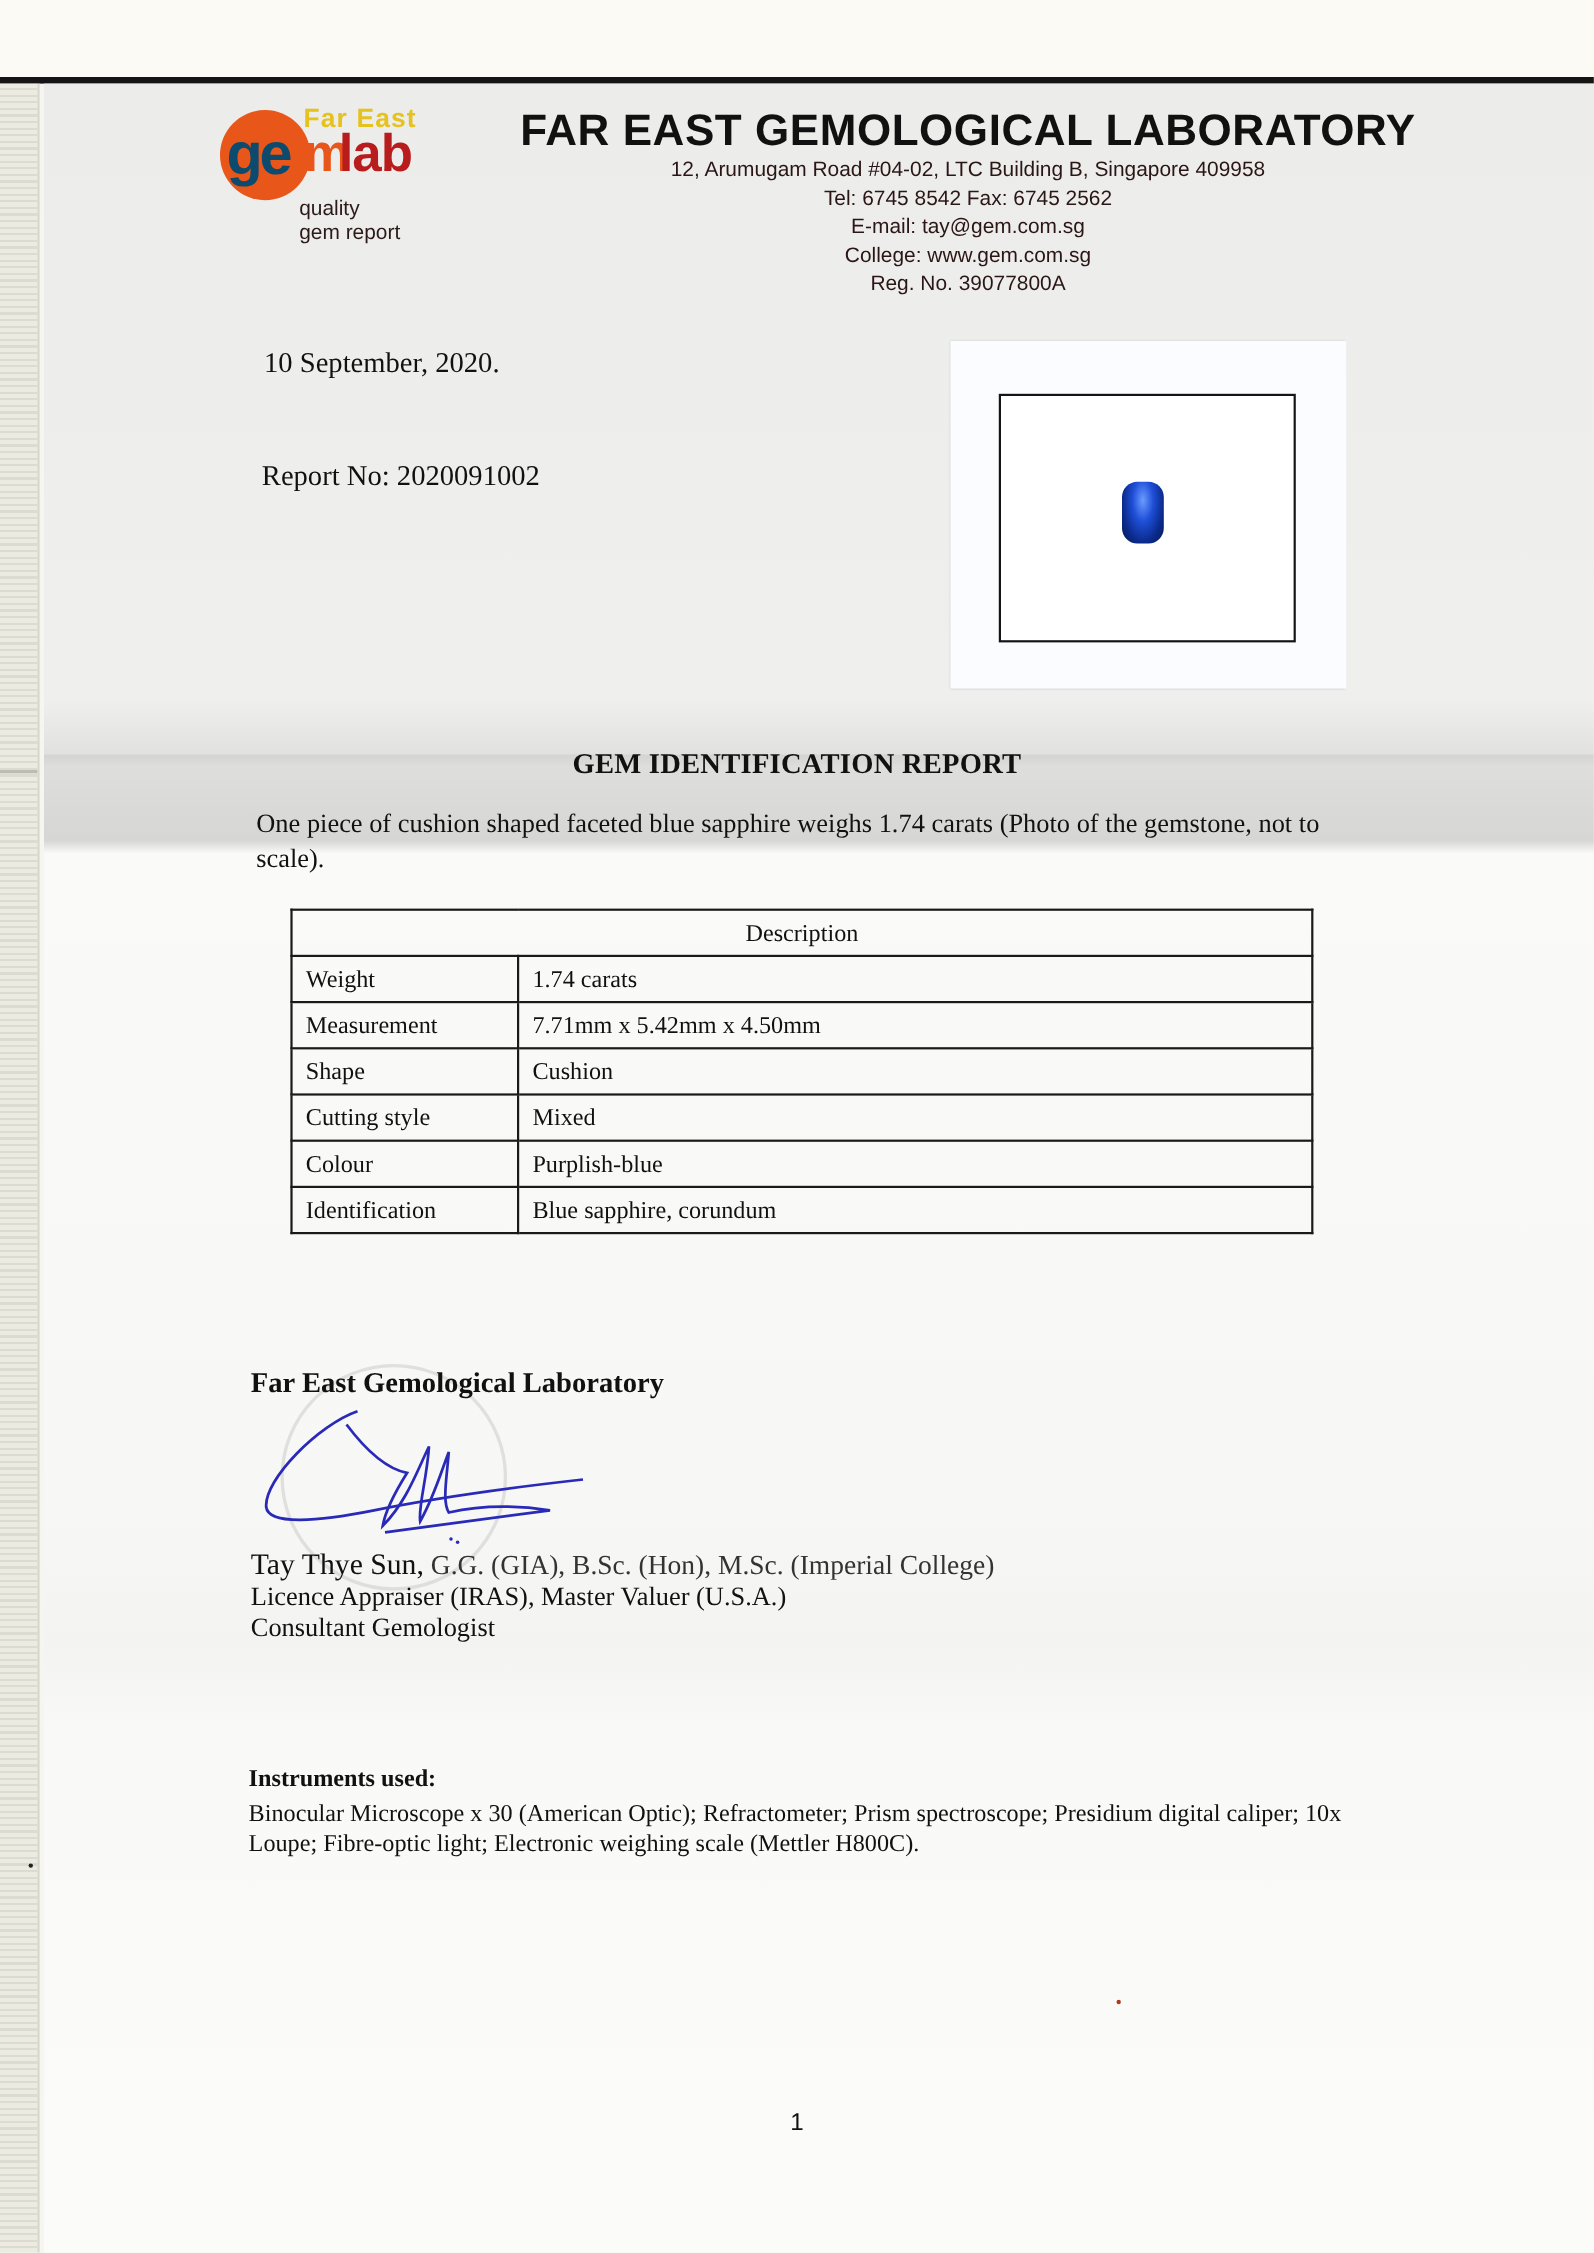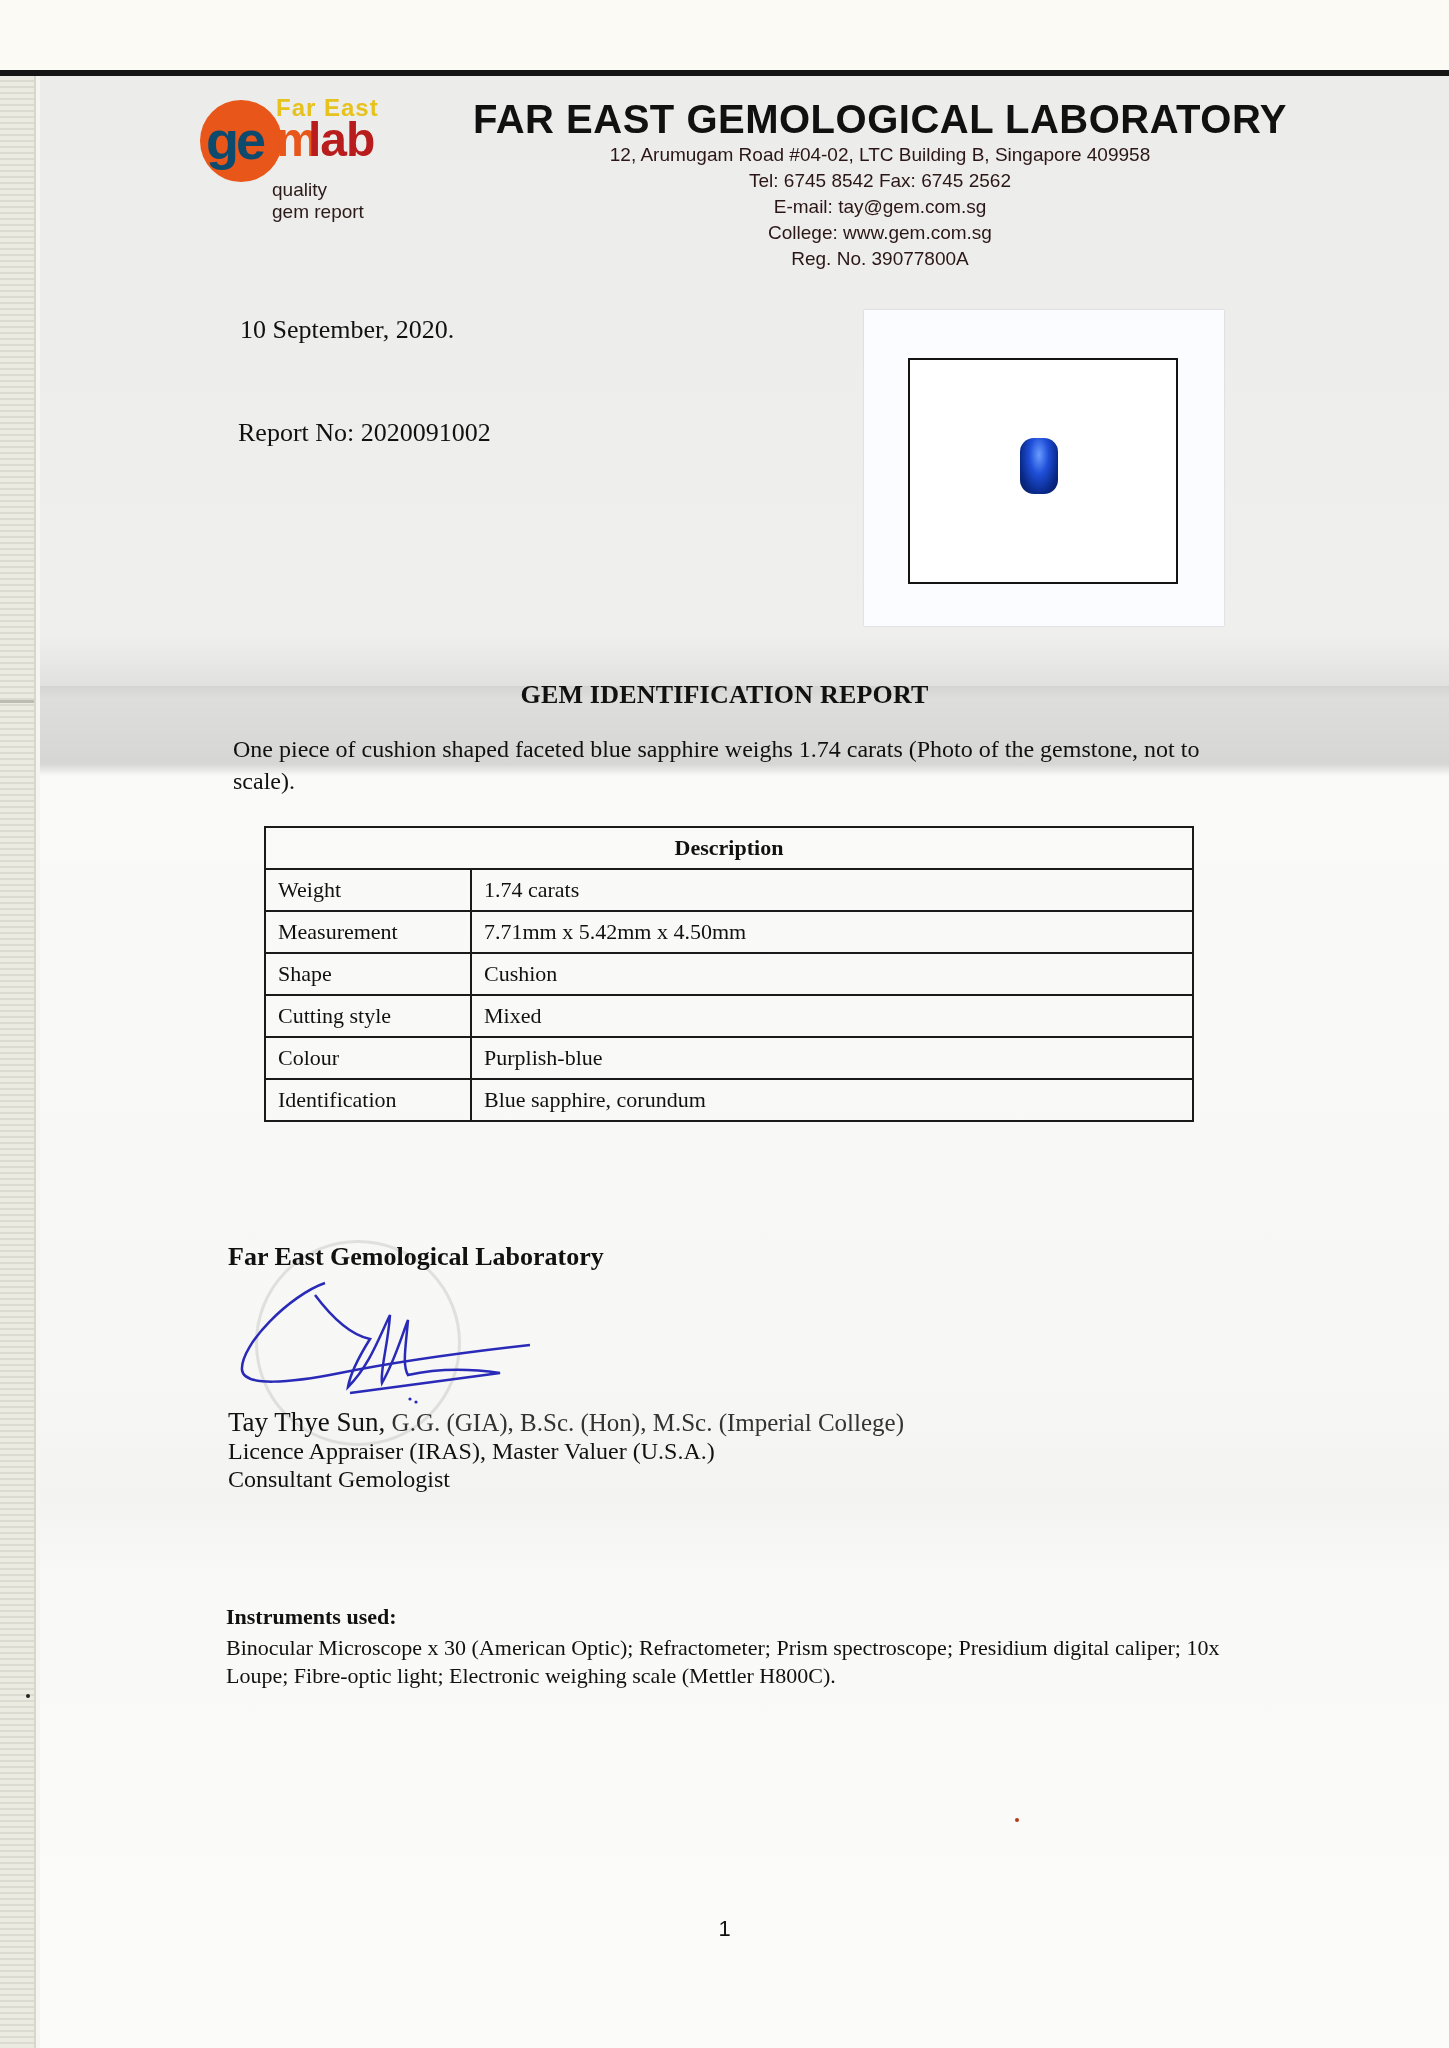--- a/index.html
+++ b/index.html
@@ -41,21 +41,21 @@
   .photo-frame { position:absolute; left:44px; top:48px; width:266px; height:222px; border:2px solid #141414; background:#fff; }
   .gem { position:absolute; left:110px; top:78px; width:38px; height:56px; border-radius:14px;
     background:radial-gradient(ellipse at 50% 30%,#6a9bff 0%,#1f4fd8 35%,#0a2a8a 70%,#071a55 100%); }
 
   .report-title { position:absolute; left:0; width:1449px; top:680px; text-align:center; font-size:26px; font-weight:bold; letter-spacing:0.2px; }
   .intro { position:absolute; left:233px; top:733px; width:1030px; font-size:24px; line-height:32px; }
 
   
   .desc-table { position:absolute; left:264px; top:826px; width:930px; border-collapse:collapse; font-size:22px; }
   .desc-table td, .desc-table th { border:2px solid #1a1a1a; height:40px; padding:0 12px; }
-  .desc-table th { font-weight:bold; text-align:center; }
+  .desc-table th { font-weight:normal; text-align:center; }
   .desc-table td.k { width:180px; }
 
   .sig-lab { position:absolute; left:228px; top:1242px; font-size:26px; font-weight:bold; }
   .seal { position:absolute; left:255px; top:1240px; width:200px; height:200px; border-radius:50%; border:3px solid rgba(200,200,200,0.5); }
   .signature { position:absolute; left:230px; top:1275px; width:320px; height:130px; }
   .signer { position:absolute; left:228px; top:1408px; font-size:24px; line-height:28px; }
   .signer .name { font-size:27px; }
   .signer .cred { font-size:25px; color:#333; }
 
   .instr-title { position:absolute; left:226px; top:1604px; font-size:22px; font-weight:bold; }

